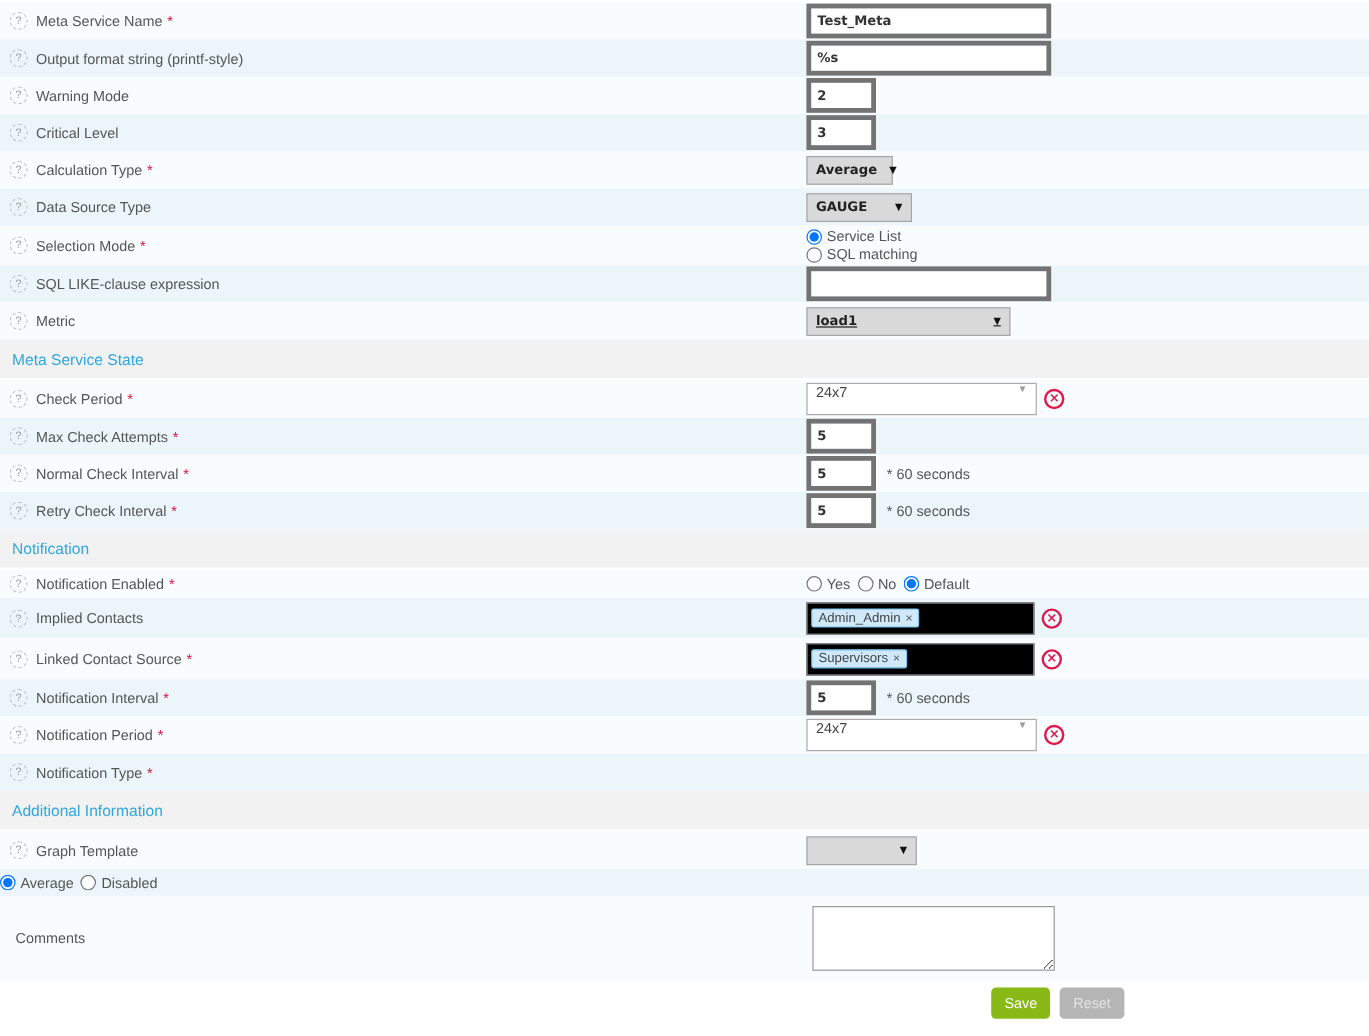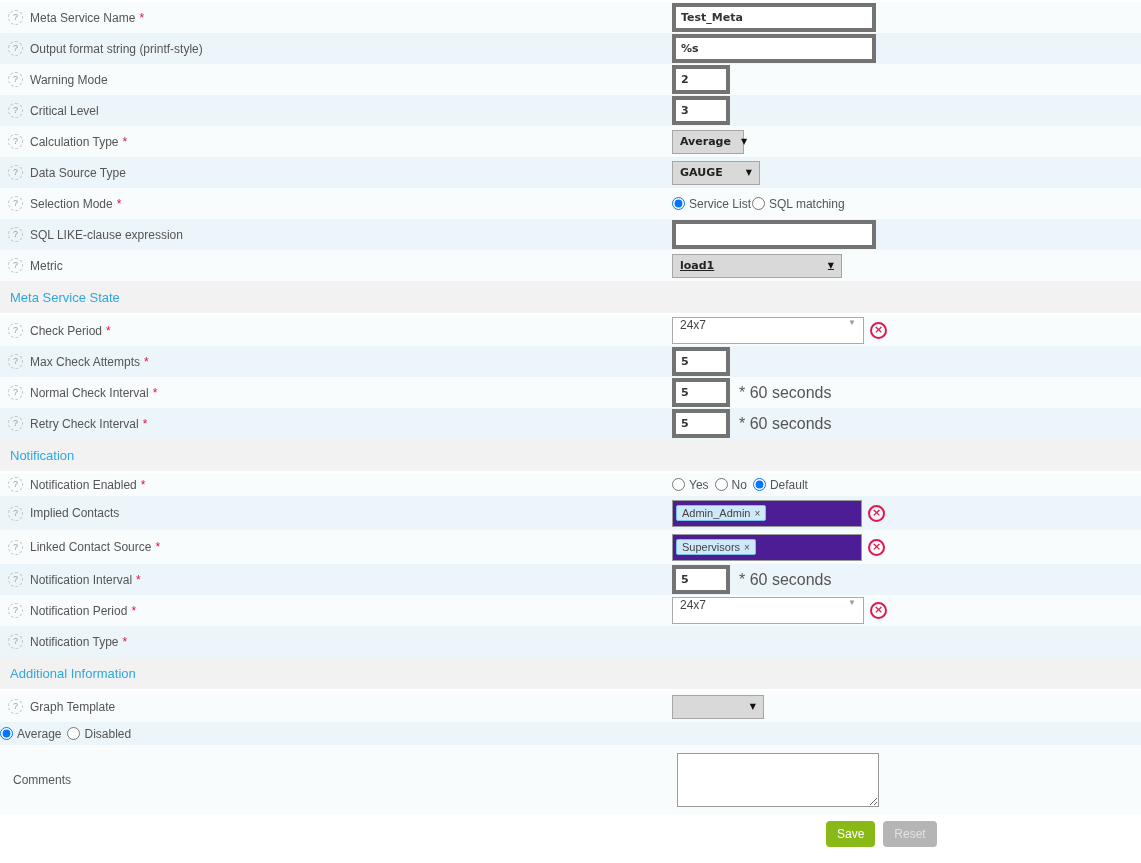--- a/index.html
+++ b/index.html
@@ -20,29 +20,29 @@
   input.txt{height:21px;border:4px solid #737373;font:700 11px "DejaVu Sans",sans-serif;color:#333;
             padding:0 5px;background:#fff;outline:none;}
   .sel{background:#d9d9d9;border:1px solid #a6a6a6;height:24px;display:inline-flex;align-items:center;
        justify-content:space-between;padding:0 7px;font:700 11px "DejaVu Sans",sans-serif;color:#222;box-sizing:border-box;}
   .sel .arr{font-size:8px;color:#111;margin-left:10px;}
   .sel2{width:176px;height:25px;background:#fff;border:1px solid #aaa;display:inline-flex;
         justify-content:space-between;padding:0 7px;font-size:12px;color:#444;box-sizing:content-box;}
   .sel2 .arr{color:#999;font-size:8px;}
   .clear{width:13px;height:13px;border:2px solid #e0194d;border-radius:50%;color:#e0194d;
          font:700 11px "DejaVu Sans",sans-serif;line-height:12px;text-align:center;margin-left:6px;flex:none;}
-  .tagbox{width:182px;min-height:21px;border:1px solid #999;background:#4c1d95;padding:2px 3px;display:flex;
+  .tagbox{width:182px;min-height:21px;border:1px solid #999;background:#000000;padding:2px 3px;display:flex;
           align-items:center;flex-wrap:wrap;}
   .tag{background:#cfe9fa;border:1px solid #79c1ec;border-radius:2px;padding:1px 5px;font-size:11px;color:#444;
        display:inline-flex;align-items:center;}
   .tag .x{font-size:10px;color:#555;margin-left:4px;}
-  .suffix{font-size:16px;color:#555;margin-left:9px;}
+  .suffix{font-size:12px;color:#555;margin-left:9px;}
   .opt{display:inline-flex;align-items:center;font-size:12px;color:#555;margin-right:6px;}
   .opt input{margin:0 4px 0 0;}
-  .optcol{display:flex;flex-direction:row;gap:1px;padding:2px 0;}
+  .optcol{display:flex;flex-direction:column;gap:1px;padding:2px 0;}
   .optcol .opt{margin-right:0;}
   textarea.ta{border:1px solid #999;background:#fff;font:12px "Liberation Sans",sans-serif;color:#333;outline:none;}
   .btnrow{display:flex;gap:8px;padding:6px 0 4px 826px;align-items:center;}
   .btn{border:none;border-radius:4px;font-size:12px;padding:6px 11px;cursor:pointer;font-family:"Liberation Sans",sans-serif;}
   .btn-save{background:#88b917;color:#fff;}
   .btn-reset{background:#b5b5b5;color:#e2e2e2;}
 </style>
 </head>
 <body>
 

